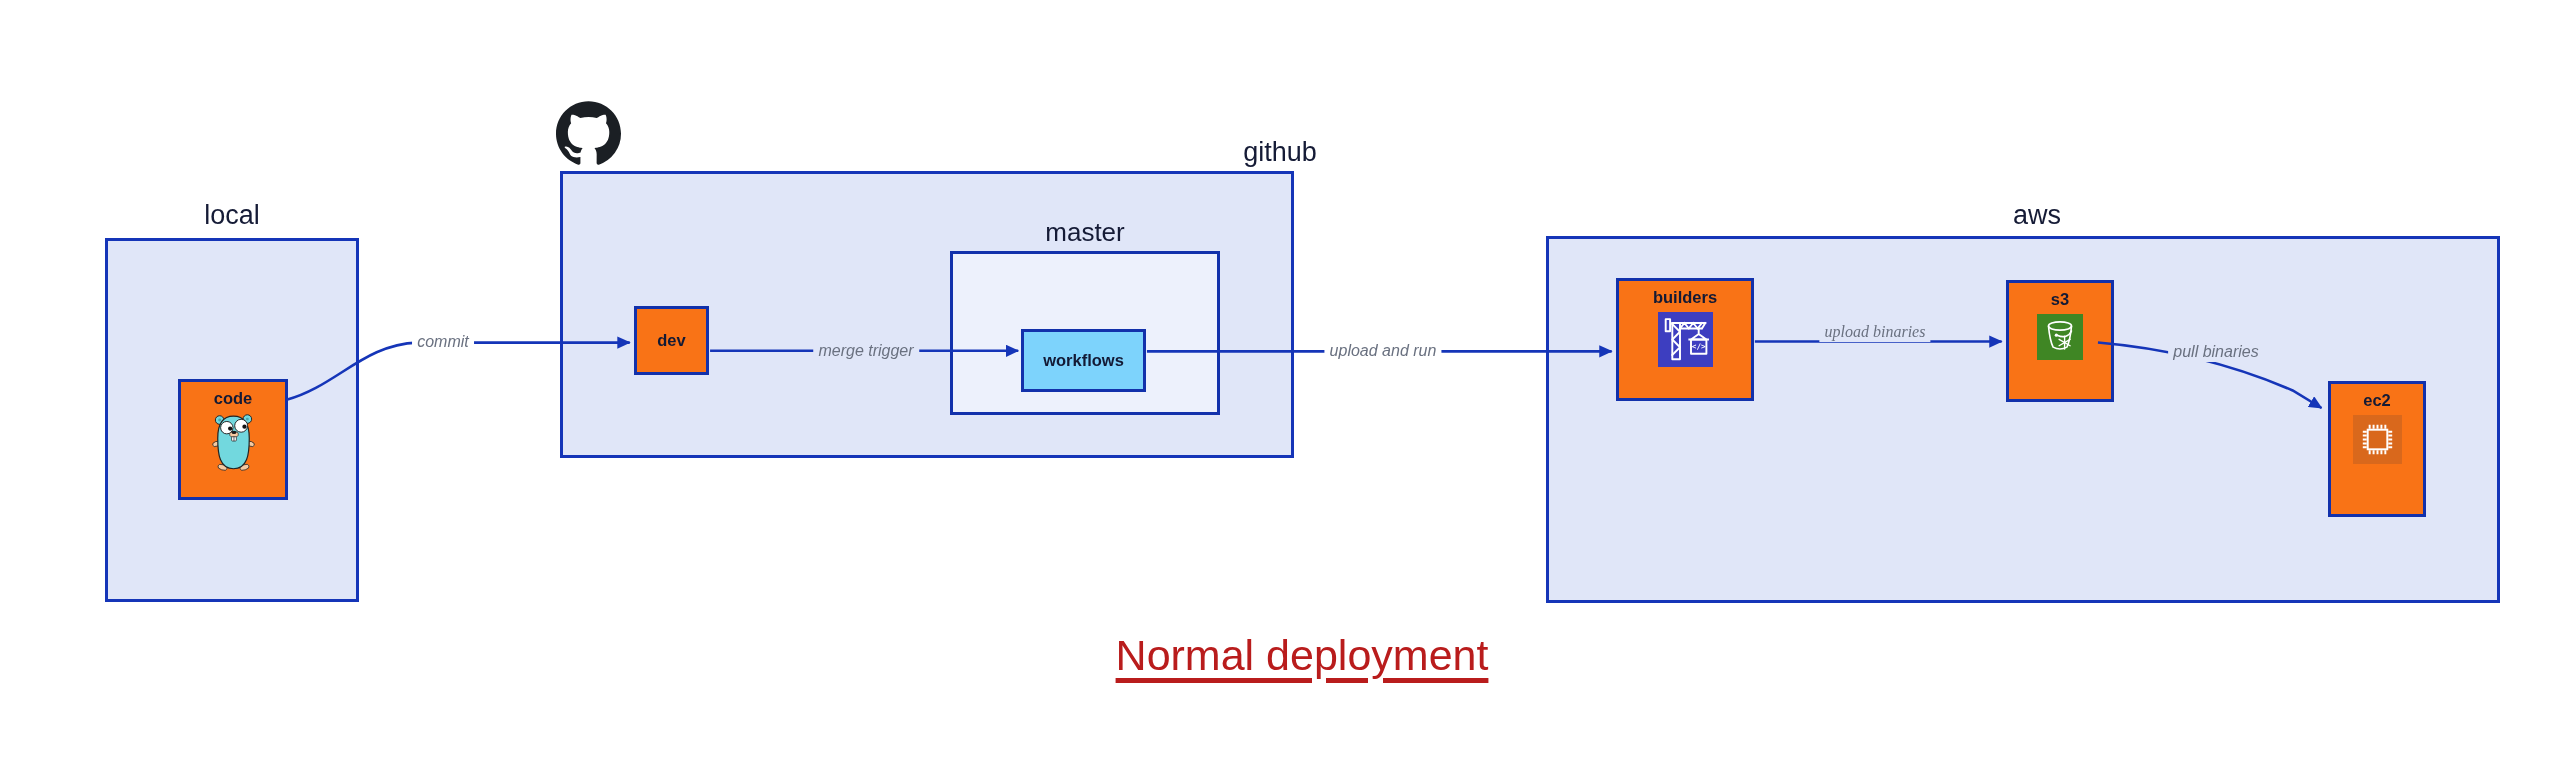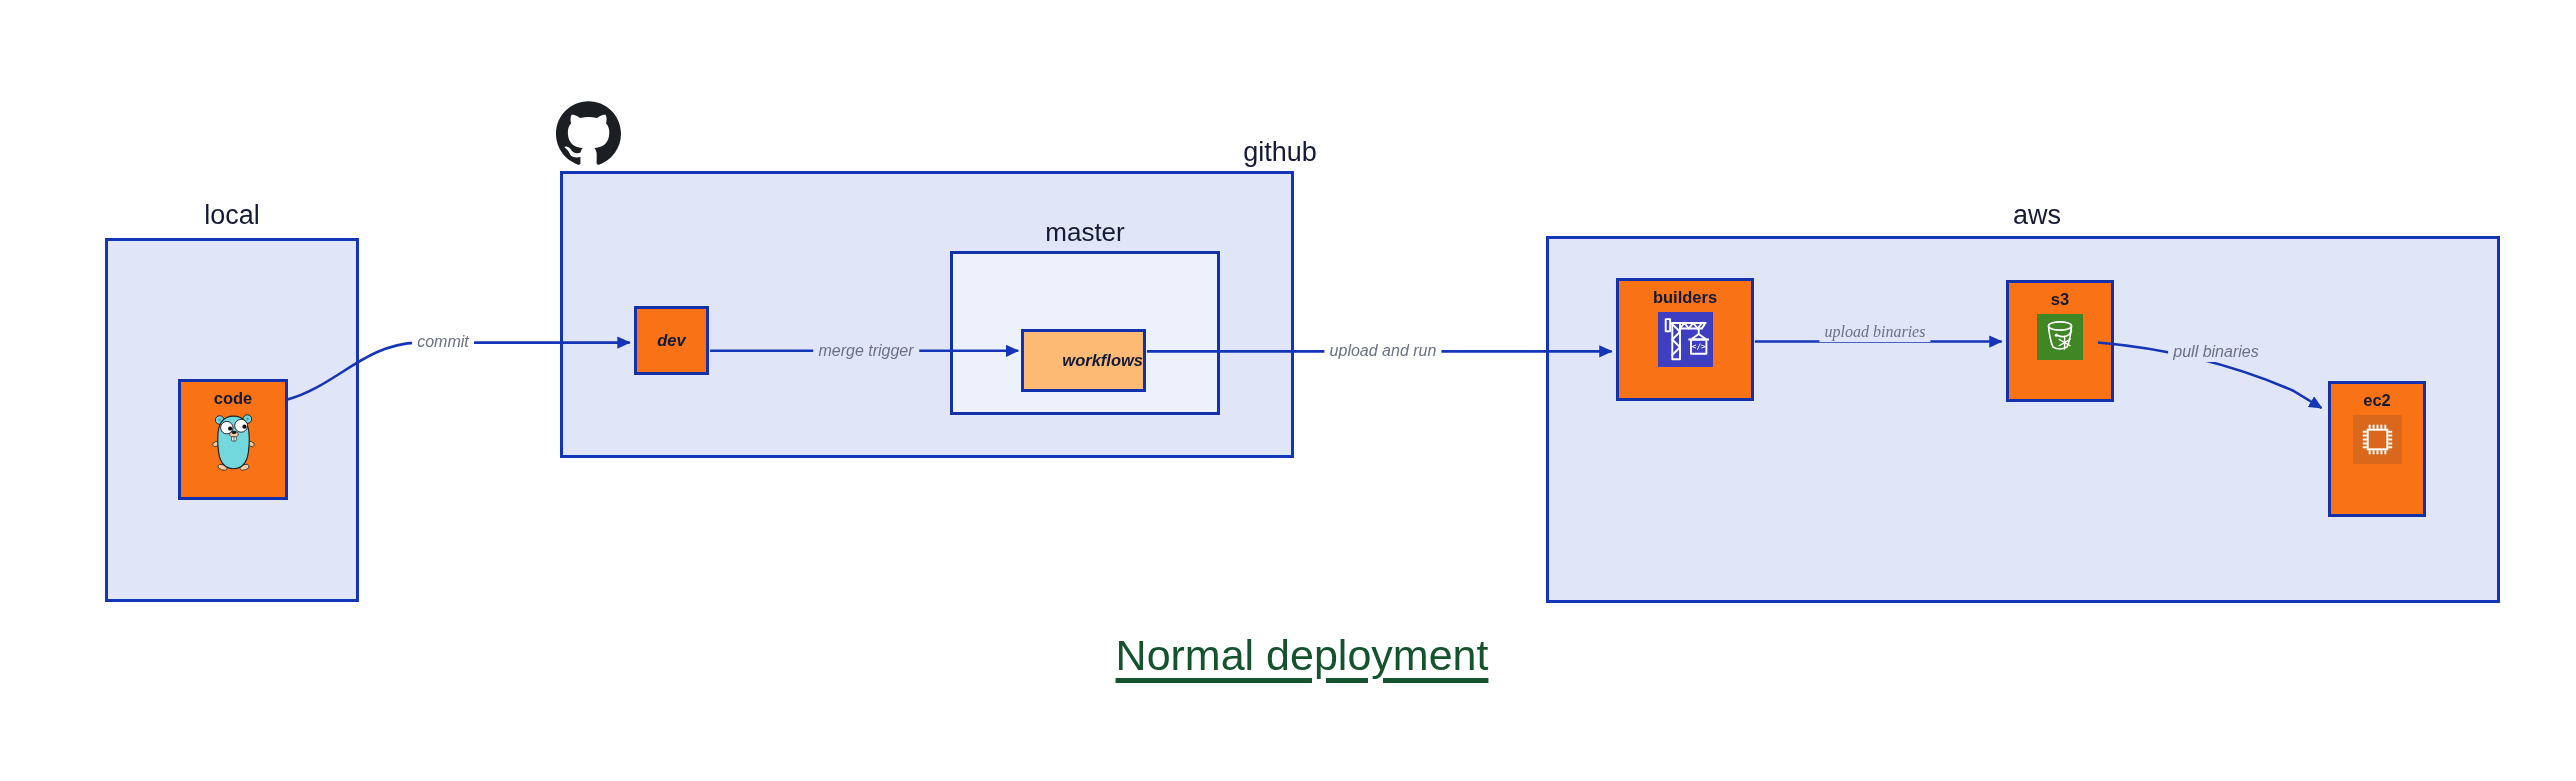--- a/index.html
+++ b/index.html
@@ -15,41 +15,41 @@
     z-index:1;
   }
   .node{
     position:absolute;box-sizing:border-box;
     background:#f97316;border:3.1px solid #1231ab;
     z-index:2;
     display:flex;flex-direction:column;align-items:center;
   }
   .node.center{justify-content:center;}
   .subgroup{background:#edf1fc;}
-  .innermost{background:#fdba74;align-items:flex-end;}
+  .innermost{background:#7dd3fc;}
   
   .group-label{
     position:absolute;transform:translateX(-50%);
     font-size:27px;color:#151b36;white-space:nowrap;z-index:3;
   }
   .node-label{
     font-weight:bold;font-size:16.5px;color:#131a35;white-space:nowrap;
     padding-top:7.2px;
   }
-  .node.center .node-label{padding-top:0;font-style:italic;}
+  .node.center .node-label{padding-top:0;}
   .edge-label{
     position:absolute;transform:translate(-50%,-50%);
     font-style:italic;font-size:16px;color:#6a7180;
     padding:1px 5.2px;white-space:nowrap;z-index:5;
   }
   .bg-white{background:#ffffff;}
   .bg-group{background:#e0e6f8;}
   .title{
     position:absolute;transform:translateX(-50%);
-    font-size:43px;color:#14532d;white-space:nowrap;z-index:3;
+    font-size:43px;color:#b91c1c;white-space:nowrap;z-index:3;
     text-decoration:underline;text-decoration-thickness:4.6px;text-underline-offset:7.7px;
   }
   
   #g-local  {left:105px; top:238px; width:254px;  height:364px;}
   #g-github {left:560px;top:171px; width:734px; height:287px;}
   #g-aws    {left:1546px;top:236px; width:954px; height:367px;}
   #n-master {left:950px;top:251px; width:270px;  height:164px;}
   #n-code     {left:178px; top:379px;width:110px;height:121px;}
   #n-dev      {left:634px;top:306px;width:75px;height:69px;}
   #n-workflows{left:1021px;top:329px;width:125px;height:63px;}

